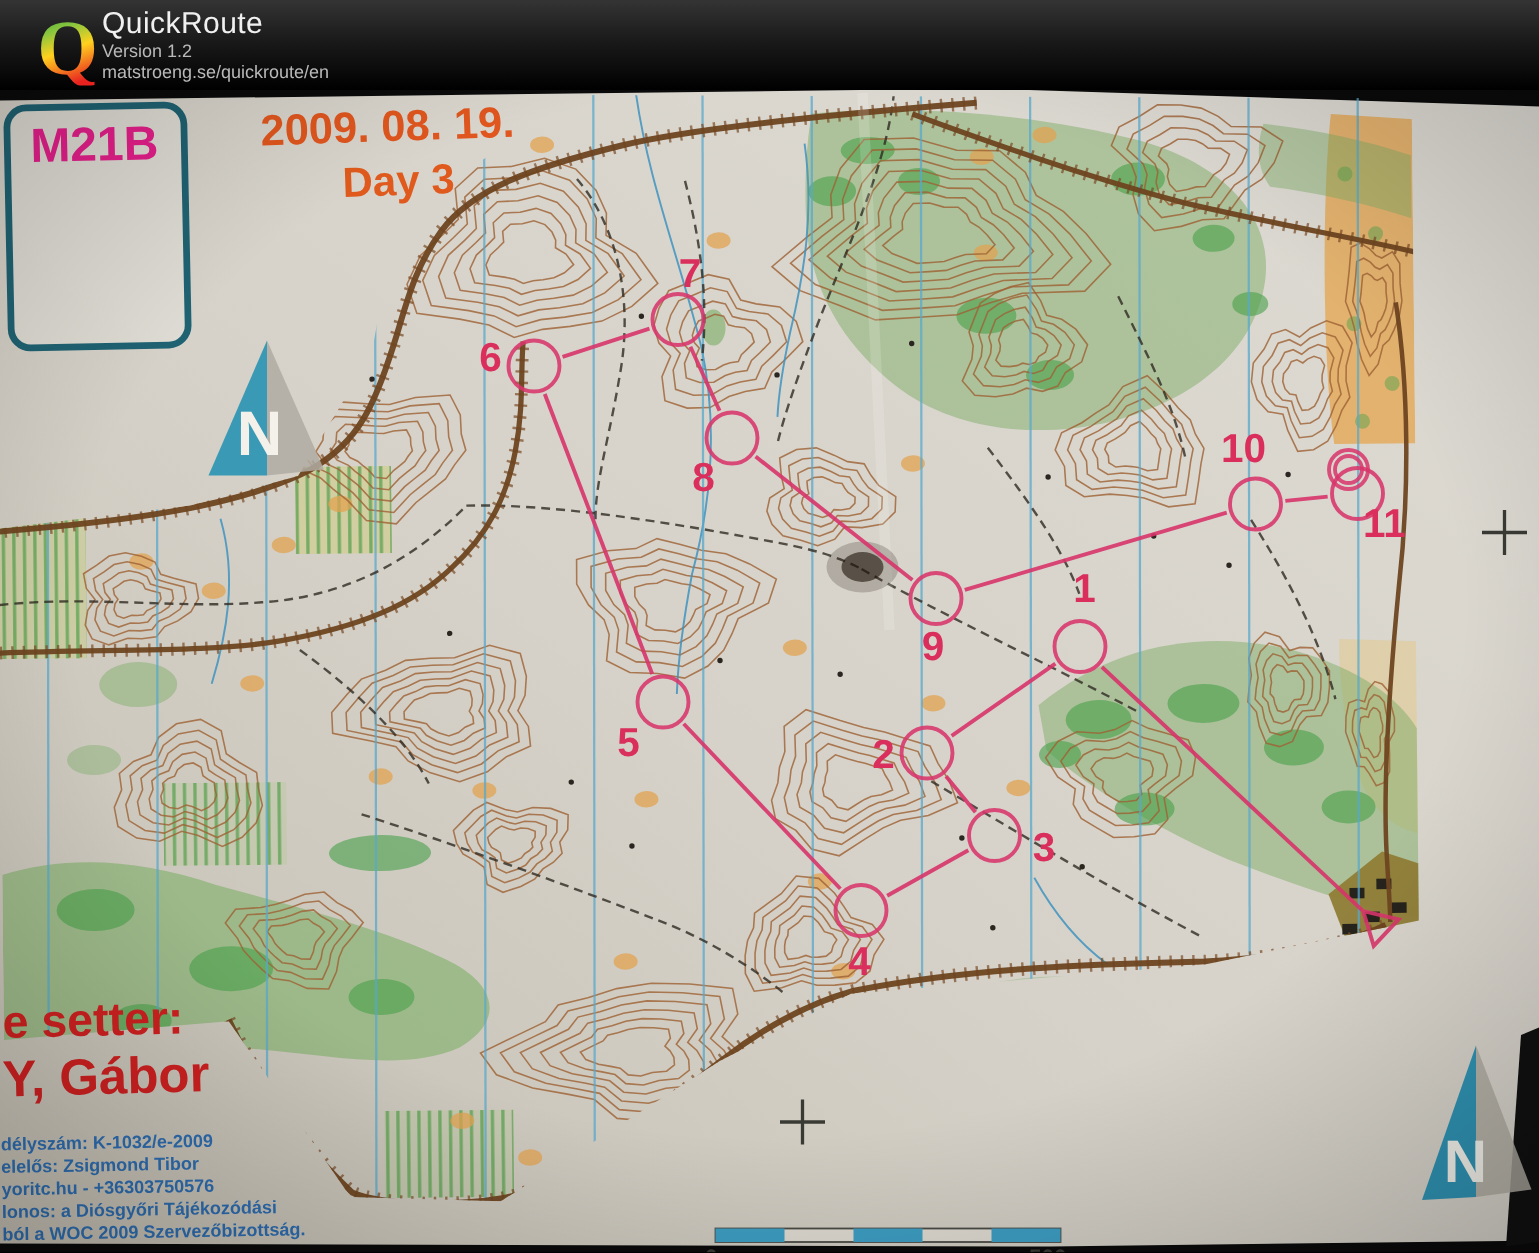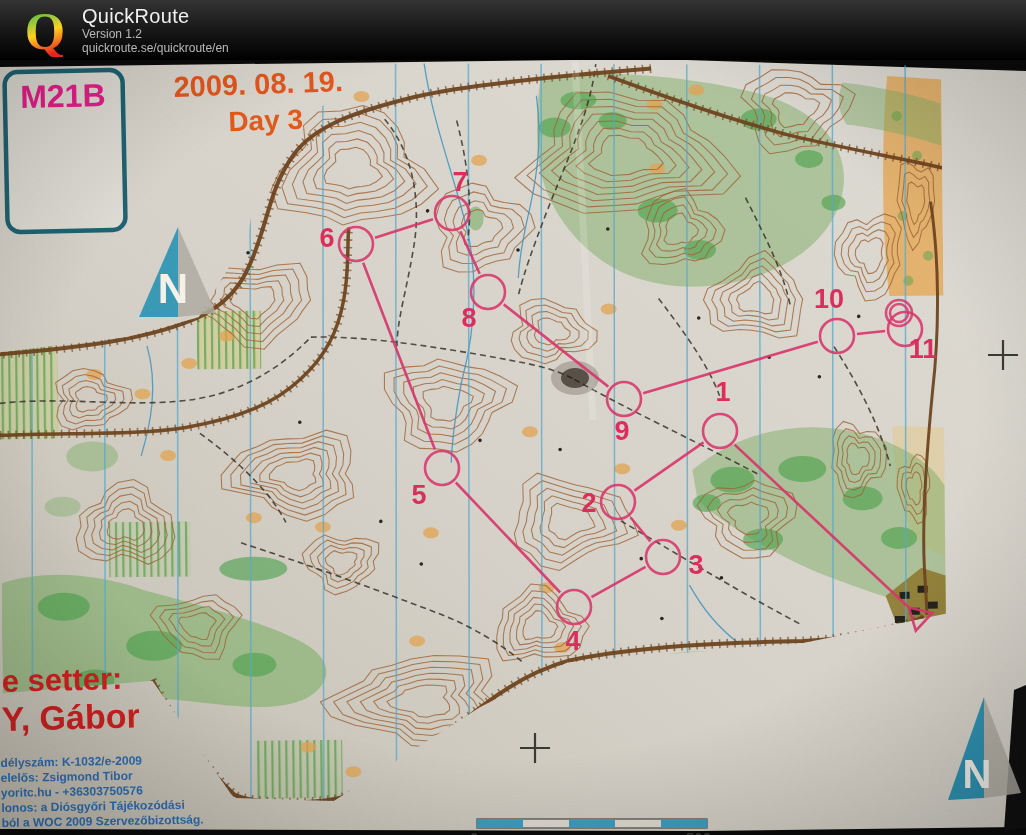--- a/index.html
+++ b/index.html
@@ -3,21 +3,21 @@
 <meta charset="utf-8">
 <style>
   html,body{margin:0;padding:0;background:#000;}
   .app{position:relative;width:1026px;height:835px;overflow:hidden;background:#000;
        font-family:"Liberation Sans",sans-serif;}
   
   .titlebar{position:absolute;left:0;top:0;width:1026px;height:60px;
     background:linear-gradient(180deg,#343434 0%,#1a1a1a 45%,#000 100%);
     display:flex;align-items:center;}
   .logo{width:46px;height:52px;margin-left:22px;margin-top:2px;flex:0 0 auto;}
-  .titles{margin-left:14px;line-height:1.15;}
+  .titles{line-height:1.15;}
   .app-title{color:#f0f0f0;font-size:20px;letter-spacing:.3px;}
   .app-sub{color:#b9b9b9;font-size:12px;}
   
   .map-area{position:absolute;left:0;top:60px;width:1026px;height:775px;}
   svg text{font-family:"Liberation Sans",sans-serif;}
   .t-class{font-weight:bold;font-size:32px;fill:#e41f8a;}
   .t-date{font-weight:bold;font-size:29px;fill:#e0561e;}
   .t-day{font-weight:bold;font-size:28px;fill:#df5a1c;}
   .t-setter{font-weight:bold;font-size:31px;fill:#cd2020;}
   .t-setter2{font-weight:bold;font-size:34px;fill:#cd2020;}
@@ -40,21 +40,21 @@
           <stop offset="0.6" stop-color="#ffd21e"></stop>
           <stop offset="0.8" stop-color="#f47b20"></stop>
           <stop offset="1" stop-color="#e8231f"></stop>
         </linearGradient>
       </defs>
       <text x="23" y="44" text-anchor="middle" style="font-family:&quot;Liberation Serif&quot;,serif;font-weight:bold;font-size:52px" fill="url(#qgrad)">Q</text>
     </svg>
     <div class="titles">
       <div class="app-title">QuickRoute</div>
       <div class="app-sub">Version 1.2</div>
-      <div class="app-sub">quickroute.se/quickroute/en</div>
+      <div class="app-sub">matstroeng.se/quickroute/en</div>
     </div>
   </header>
 
   <div class="map-area">
   <svg id="mapSvg" viewBox="0 60 1026 775" width="1026" height="775">
     <defs>
       <linearGradient id="paperGrad" x1="0" y1="1" x2="1" y2="0">
         <stop offset="0" stop-color="#c3beb2"></stop>
         <stop offset="0.45" stop-color="#d6d2c9"></stop>
         <stop offset="1" stop-color="#dedbd4"></stop>

